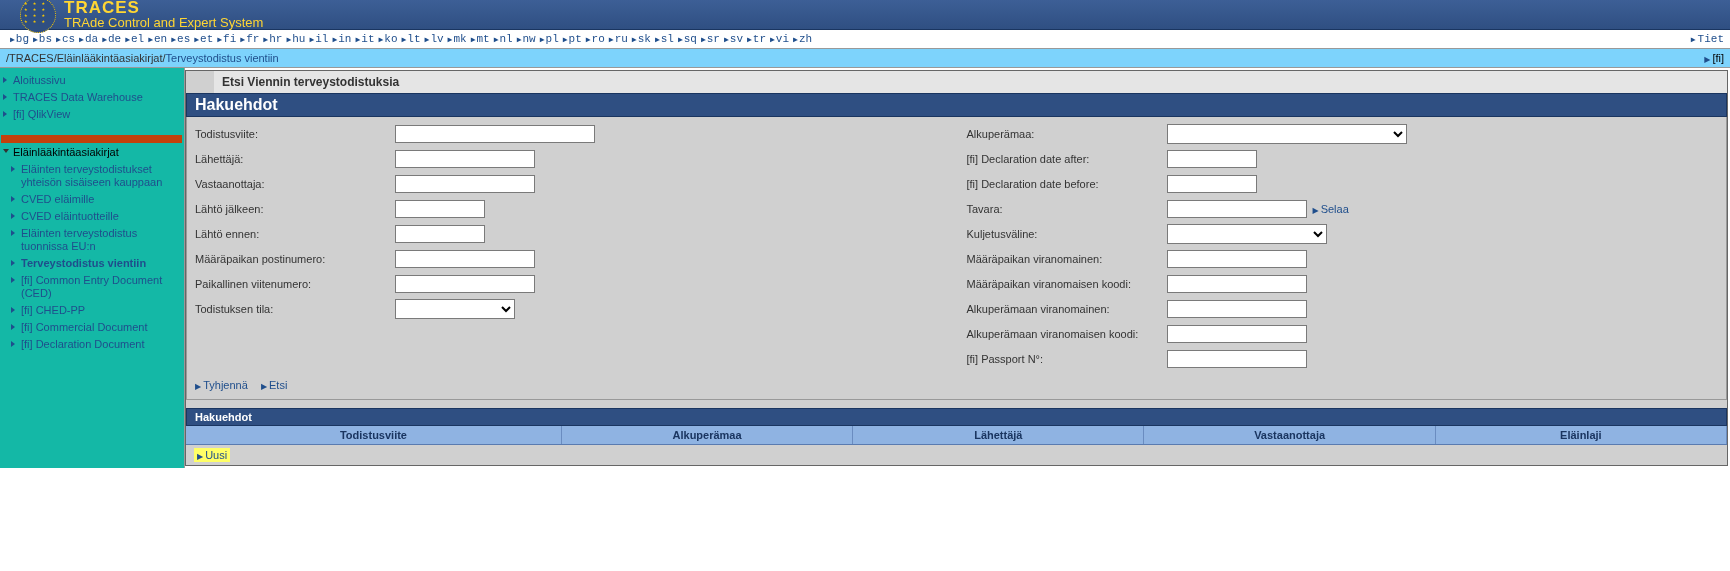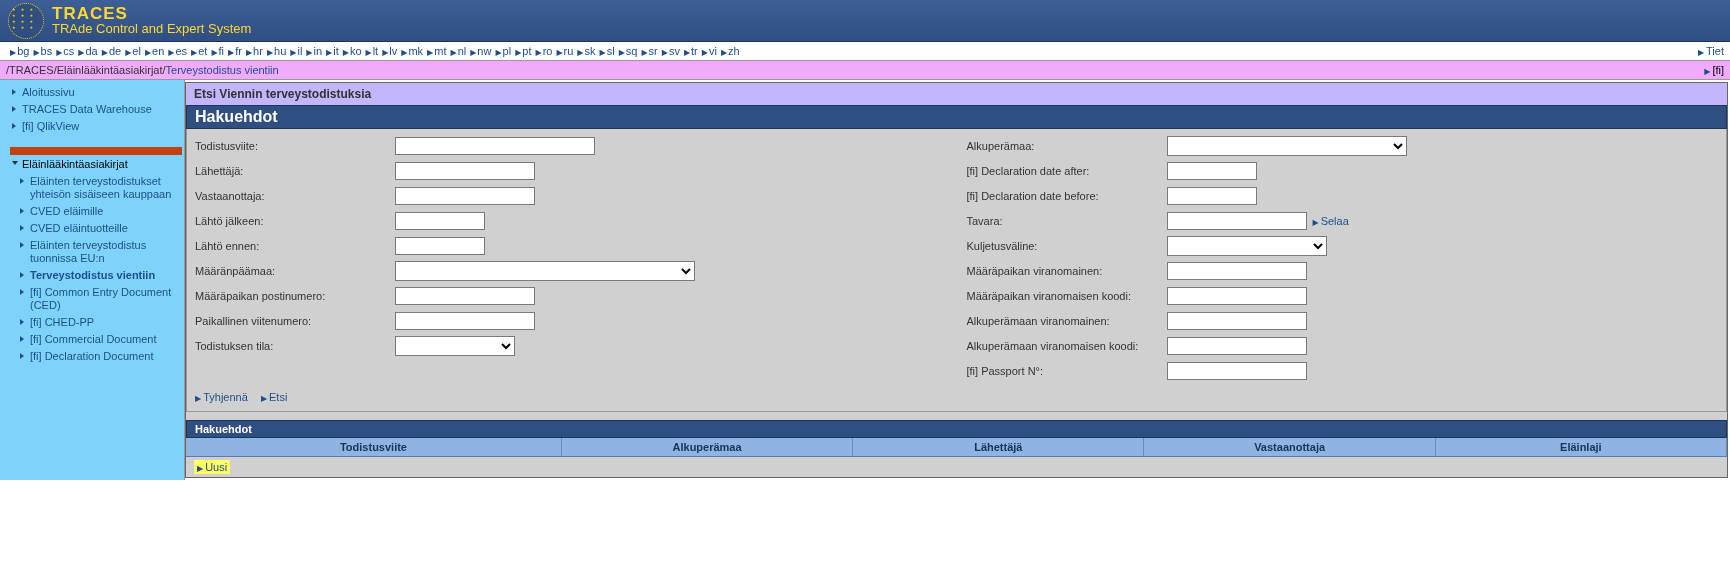--- a/index.html
+++ b/index.html
@@ -1,46 +1,46 @@
 <!DOCTYPE html>
 <html><head>
 <meta charset="utf-8">
 <style>
 * { box-sizing: border-box; margin: 0; padding: 0; }
 body { font-family: Verdana, Arial, sans-serif; font-size: 11px; color: #000; background: #fff; width: 1730px; }
 a { color: #1f4e8c; text-decoration: none; }
 
-.header-bar { background: linear-gradient(#3d5f96, #2f4f82); color: #fff; display: flex; align-items: center; padding: 2px 8px; height: 42px; border-bottom: 1px solid #1a3560; }
+.header-bar { background: linear-gradient(#3d5f96, #2f4f82); color: #fff; display: flex; align-items: center; padding: 2px 20px; height: 30px; border-bottom: 1px solid #1a3560; }
 .eu-logo { width: 36px; height: 36px; border-radius: 50%; background: #2f4f82; border: 1px dotted #ffcc00; position: relative; margin-right: 8px; flex-shrink: 0; }
 .eu-logo::before { content: "★ ★ ★ ★ ★ ★ ★ ★ ★ ★ ★ ★"; position: absolute; font-size: 4px; color: #ffcc00; top: 3px; left: 3px; width: 30px; height: 30px; overflow: hidden; letter-spacing: 2px; line-height: 6px; }
 .traces-title { color: #ffd633; font-weight: bold; font-size: 17px; line-height: 17px; letter-spacing: 1px; }
 .traces-sub { color: #ffd633; font-size: 13px; line-height: 14px; }
 
-.lang-bar { background: #fff; padding: 3px 6px; border-bottom: 1px solid #999; font-size: 11px; display: flex; justify-content: space-between; }
+.lang-bar { background: #fff; padding: 3px 6px; border-bottom: 1px solid #999; font-size: 11px; display: flex; justify-content: space-between; font-family: Liberation Mono, monospace; }
 .lang-links a { color: #1f4e8c; }
 .lang-right { color: #1f4e8c; }
 
-.breadcrumb { background: #f0abfc; padding: 3px 6px; border-bottom: 1px solid #999; display: flex; justify-content: space-between; font-size: 11px; }
+.breadcrumb { background: #7dd3fc; padding: 3px 6px; border-bottom: 1px solid #999; display: flex; justify-content: space-between; font-size: 11px; }
 .breadcrumb .left span { color: #333; }
 .breadcrumb .left a { color: #1f4e8c; }
 
 .layout { display: flex; }
-.sidebar { width: 185px; background: #7dd3fc; padding: 4px 2px 4px 10px; border-right: 1px solid #999; flex-shrink: 0; }
+.sidebar { width: 185px; background: #14b8a6; padding: 4px 2px 4px 1px; border-right: 1px solid #999; flex-shrink: 0; }
 .sidebar ul { list-style: none; }
 .sidebar li { padding: 2px 0 2px 12px; position: relative; line-height: 13px; }
 .sidebar li::before { content: ""; position: absolute; left: 2px; top: 5px; width: 0; height: 0; border-top: 3px solid transparent; border-bottom: 3px solid transparent; border-left: 4px solid #1f4e8c; }
 .sidebar li.down::before { border-left: 3px solid transparent; border-right: 3px solid transparent; border-top: 4px solid #333; border-bottom: none; top: 6px; }
 .sidebar a { color: #1f4e8c; }
 .sidebar .section-head { font-weight: normal; color: #000; border-top: 8px solid #c2410c; padding-top: 3px; margin-top: 12px; }
 .sidebar .section-head a { color: #000; }
 .sidebar .sub { padding-left: 8px; }
 .sidebar .active a { font-weight: bold; color: #1f4e8c; }
 
 .content { flex: 1; background: #d0d0d0; border: 1px solid #666; margin: 2px 2px 2px 0; }
-.page-title { background: #c4b5fd; font-weight: bold; padding: 4px 8px; font-size: 12px; color: #333; }
+.page-title { background: #e5e5e5; font-weight: bold; padding: 4px 8px; font-size: 12px; color: #333; margin-left: 28px; }
 .section-bar { background: #2f4f82; color: #fff; font-weight: bold; padding: 2px 8px; font-size: 16px; border: 1px solid #1a3560; }
 .form-area { background: #d0d0d0; padding: 6px 8px; border: 1px solid #999; border-top: none; }
 .form-cols { display: flex; gap: 20px; }
 .form-col { flex: 1; }
 .form-row { display: flex; align-items: center; margin-bottom: 3px; min-height: 22px; }
 .form-row label { width: 200px; color: #333; font-size: 11px; }
 .form-row input[type=text] { border: 1px solid #7a7a7a; background: #fff; height: 18px; padding: 1px 3px; font-size: 11px; }
 .form-row select { border: 1px solid #7a7a7a; background: #fff; height: 20px; font-size: 11px; }
 .w-lg { width: 200px; } .w-md { width: 140px; } .w-sm { width: 90px; } .w-sel { width: 300px; } .w-sel-sm { width: 120px; } .w-sel-lg { width: 240px; } .w-sel-md { width: 160px; }
 .form-actions { padding: 6px 0 2px 0; }
@@ -121,24 +121,20 @@
             </div>
             <div class="form-row">
               <label>Lähtö jälkeen:</label>
               <input type="text" class="w-sm" style="">
             </div>
             <div class="form-row">
               <label>Lähtö ennen:</label>
               <input type="text" class="w-sm" style="">
             </div>
             <div class="form-row">
-              <label>Määränpäämaa:</label>
-              <select class="w-sel"><option></option></select>
-            </div>
-            <div class="form-row">
               <label>Määräpaikan postinumero:</label>
               <input type="text" class="w-md" style="">
             </div>
             <div class="form-row">
               <label>Paikallinen viitenumero:</label>
               <input type="text" class="w-md" style="">
             </div>
             <div class="form-row">
               <label>Todistuksen tila:</label>
               <select class="w-sel-sm"><option></option></select>

